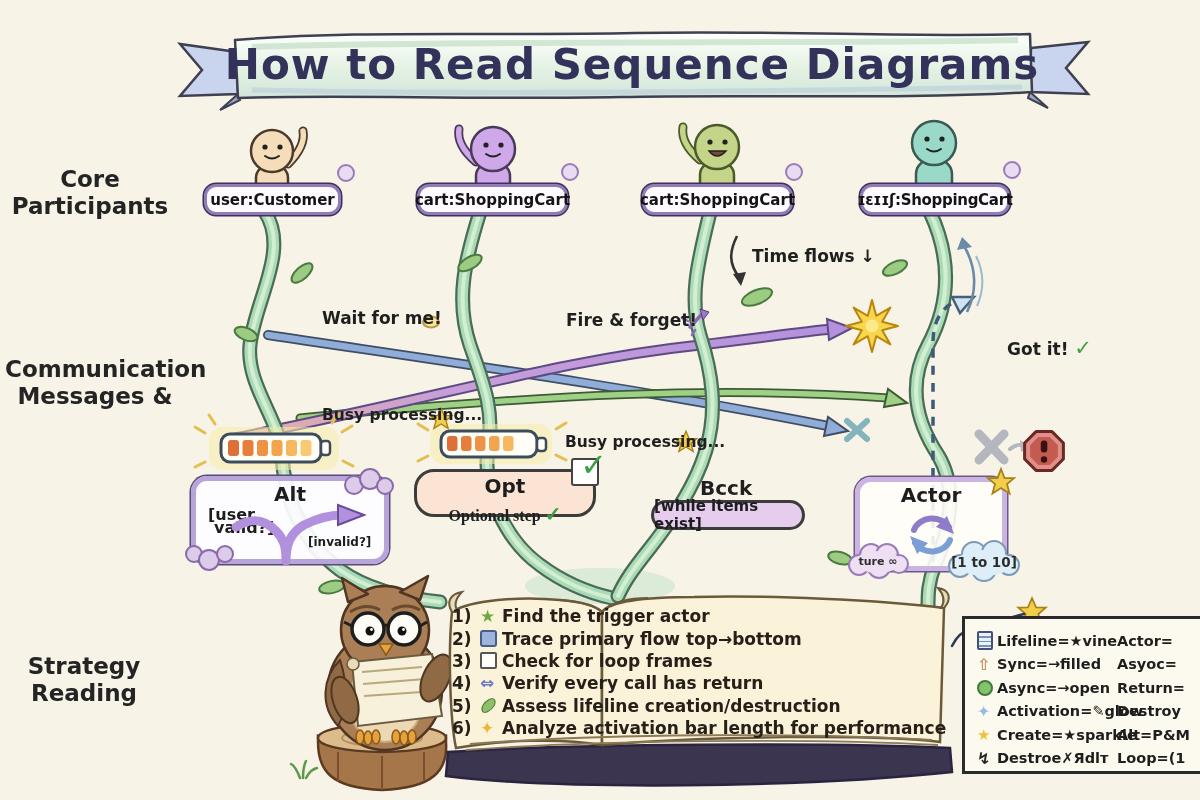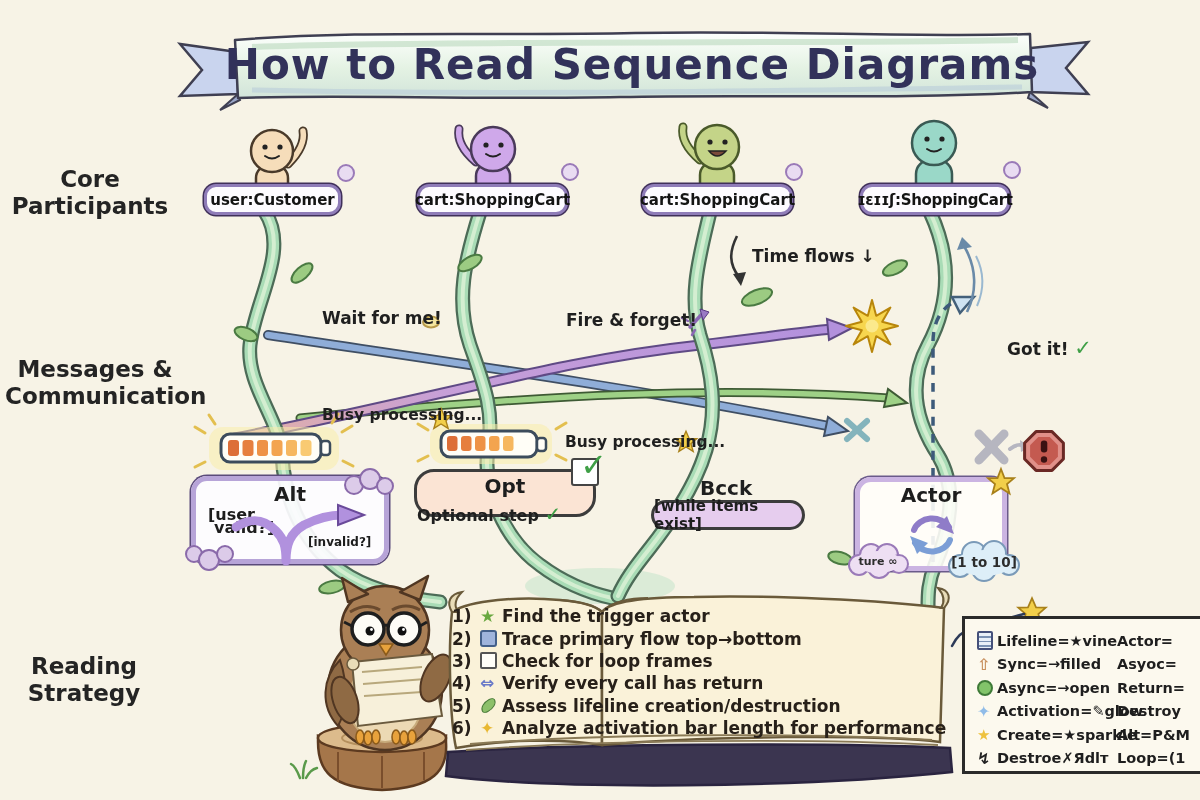--- a/index.html
+++ b/index.html
@@ -298,26 +298,26 @@
     <path d="M952,646 C962,626 978,626 984,640 C988,650 978,656 972,648 C966,640 978,628 996,622 C1008,618 1016,616 1024,614" fill="none" stroke="#2c3a58" stroke-width="2.5" stroke-linecap="round"></path>
   </svg>
 
   <div class="abs sec" style="left:10px;top:166px;width:160px;">
     <span style="display:block">Core</span>
     <span style="display:block">Participants</span>
   </div>
 
   <div class="abs hand" style="left:632px;top:40px;transform:translateX(-50%);font-size:42px;color:#32325a;letter-spacing:1px;white-space:nowrap;">How to Read Sequence Diagrams</div>
   <div class="abs sec" style="left:5px;top:356px;width:180px;">
+    <span style="display:block">Communication</span>
     <span style="display:block">Messages &amp;</span>
-    <span style="display:block">Communication</span>
   </div>
   <div class="abs sec" style="left:4px;top:653px;width:160px;">
+    <span style="display:block">Strategy</span>
     <span style="display:block">Reading</span>
-    <span style="display:block">Strategy</span>
   </div>
 
   <div class="abs pbox" style="left:204px;top:184px;width:137px;height:31px;">
     <span>user:Customer</span>
   </div>
   <div class="abs pbox" style="left:417px;top:184px;width:151px;height:31px;">
     <span>cart:ShoppingCart</span>
   </div>
   <div class="abs pbox" style="left:642px;top:184px;width:151px;height:31px;">
     <span>cart:ShoppingCart</span>
@@ -356,21 +356,21 @@
       <g fill="#dccbe9" stroke="#8a6aaa" stroke-width="2">
         <circle cx="14" cy="15" r="8"></circle>
           <circle cx="29" cy="21" r="10"></circle>
           <circle cx="45" cy="15" r="8"></circle>
       </g>
     </svg>
   </div>
 
   <div class="abs" style="left:414px;top:469px;width:182px;height:48px;box-sizing:border-box;border:3px solid #3c3c3c;border-radius:20px;background:#fbe4d4;">
     <div class="frame-title" style="font-size:20px;margin-top:2px;">Opt</div>
-    <div class="abs hand" style="left:0;top:30px;width:100%;font-size:16px;">
+    <div class="abs hand" style="left:0;top:30px;width:100%;text-align:center;font-size:16px;font-family:Liberation Serif, serif;">
       <span>Optional step</span>
       <span style="color:#3f9f46;font-size:20px;">✓</span>
     </div>
     <span class="abs" style="right:-6px;top:-14px;width:24px;height:24px;background:#fff;border:2.5px solid #444;border-radius:3px;"></span>
     <span class="abs" style="right:-14px;top:-26px;font-size:32px;font-weight:bold;color:#3f9f46;">✓</span>
   </div>
 
   <div class="abs hand" style="left:700px;top:476px;font-size:20px;">Bcck</div>
   <div class="abs" style="left:651px;top:500px;width:154px;height:30px;box-sizing:border-box;border:3px solid #3c3c3c;border-radius:15px;background:#e6cdee;display:flex;align-items:center;justify-content:center;">
     <span class="guard" style="font-size:15px;">[while items exist]</span>

